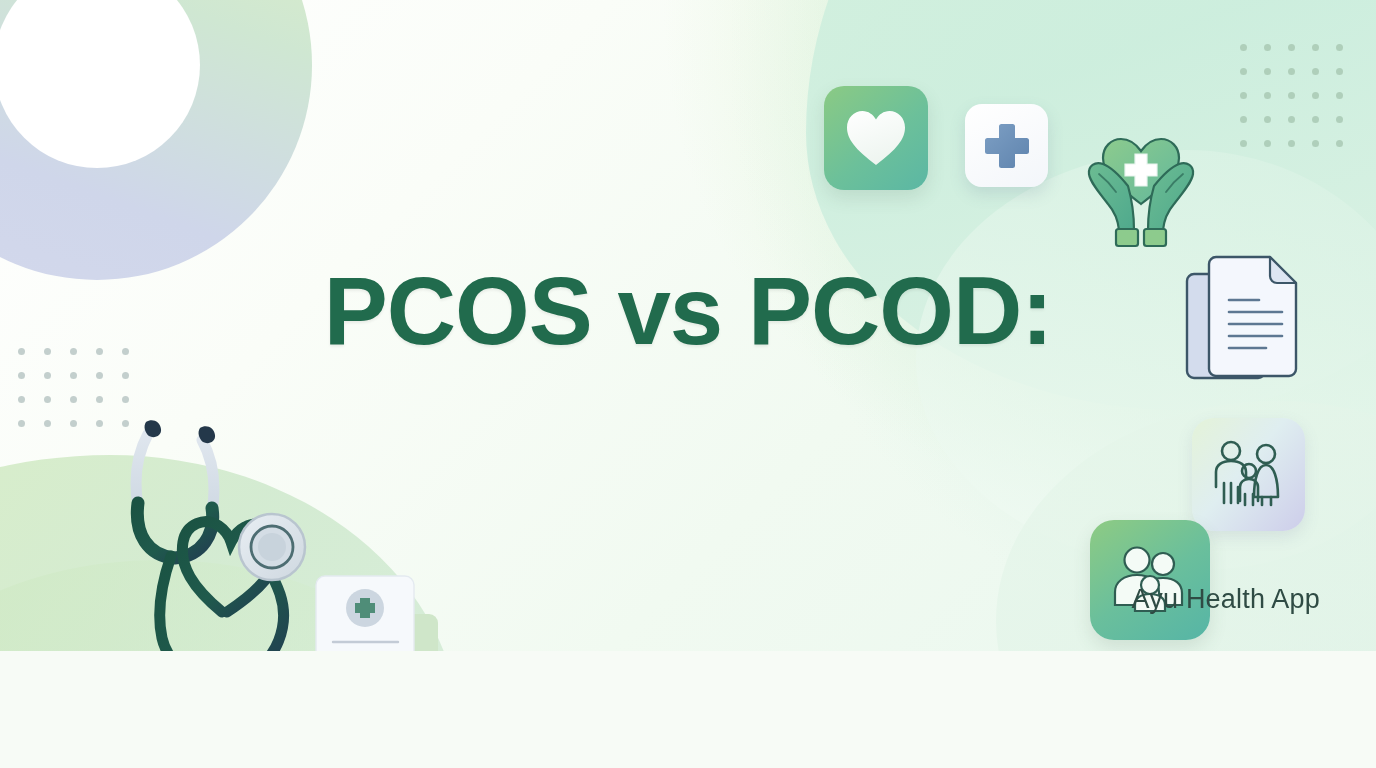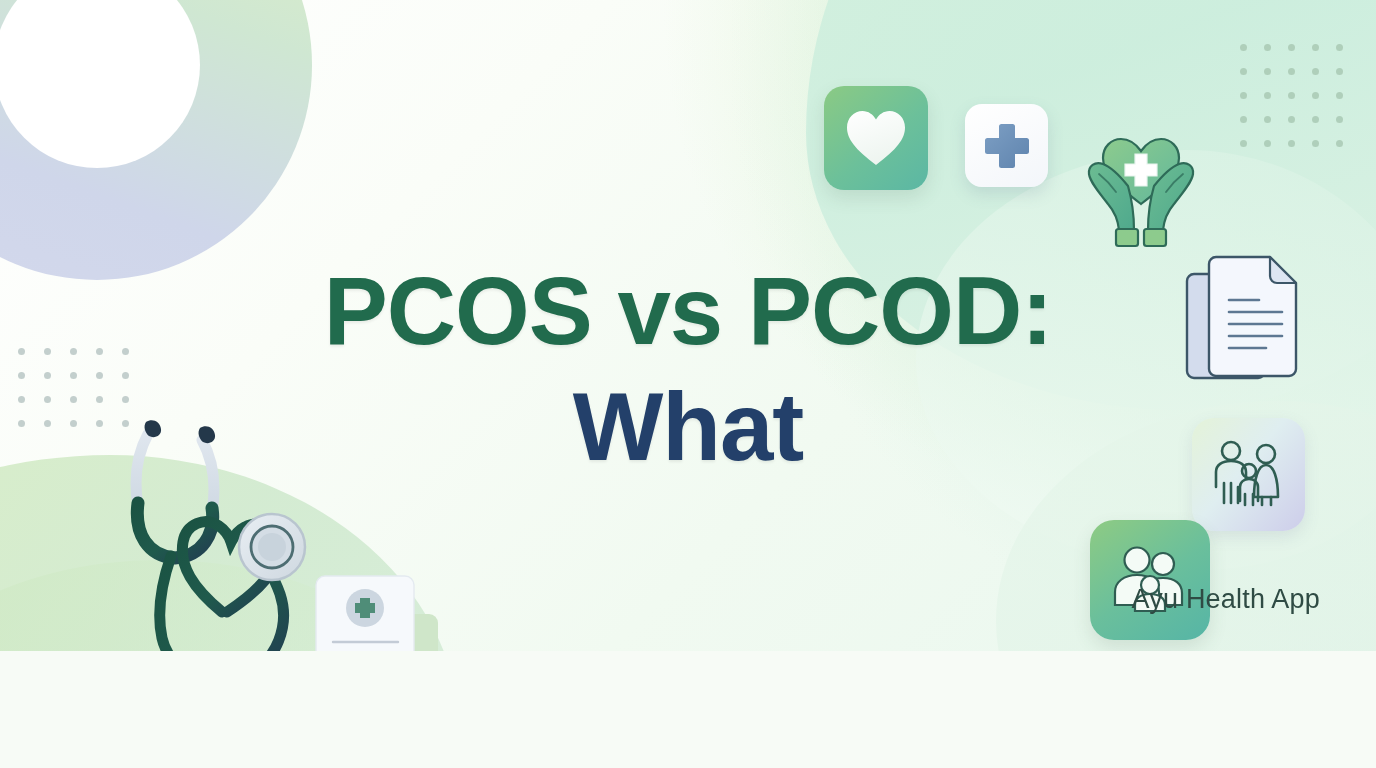--- a/index.html
+++ b/index.html
@@ -423,18 +423,17 @@
         <line x1="21" y1="94" x2="86" y2="94"></line>
         <line x1="21" y1="106" x2="64" y2="106"></line>
       </g>
 
       <path d="M54 127 C57 117 59 117 61 125 C62 129 64 130 67 126 C69 123 72 123 76 127" fill="none" stroke="#394b58" stroke-width="2.2" stroke-linecap="round"></path>
     </svg>
   </div>
 
   <div class="headline">
     <span class="line line-1">PCOS vs PCOD:</span>
-    <span class="line line-2">What</span>
   </div>
 
   <div class="brand">Ayu Health App</div>
 
 </div>
 
 </body></html>

